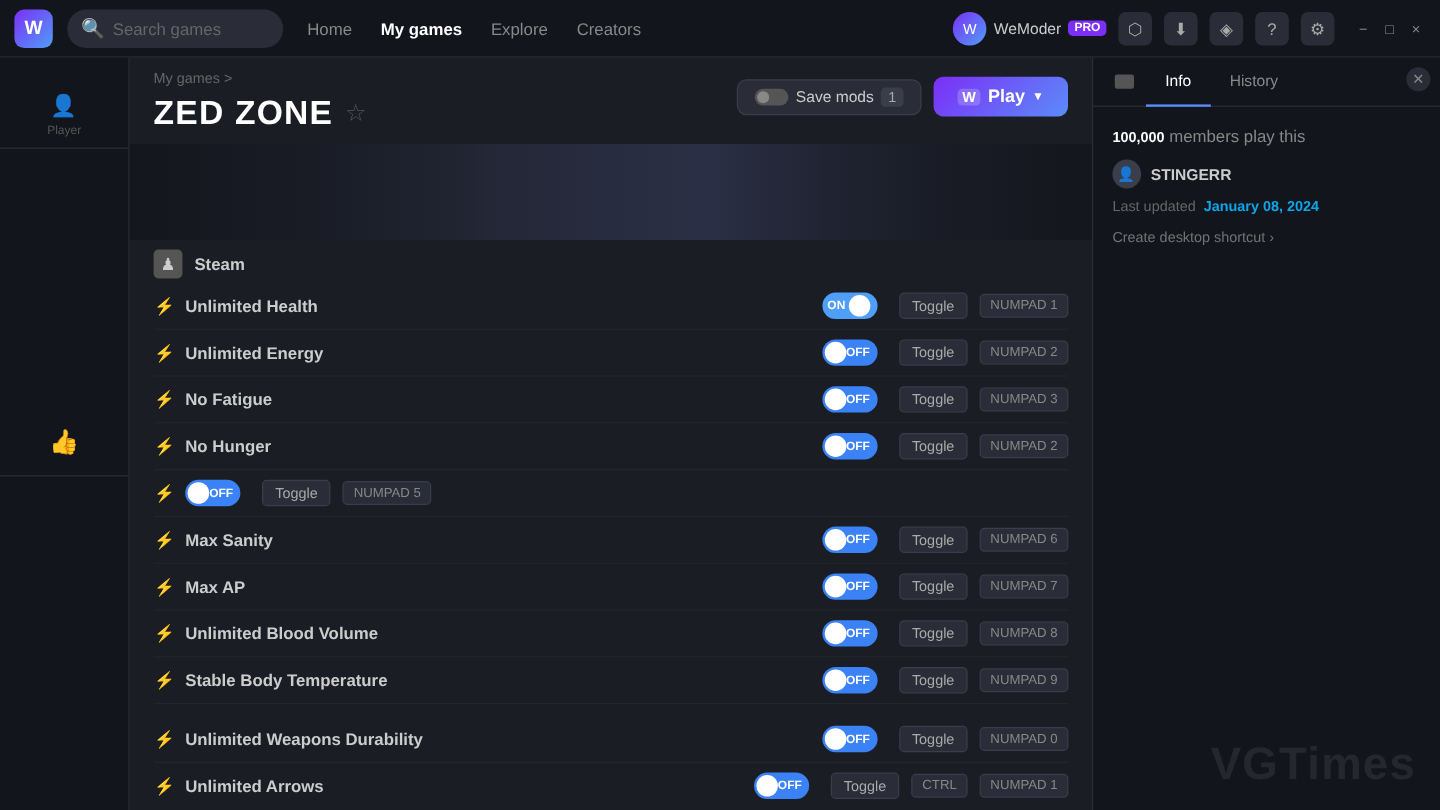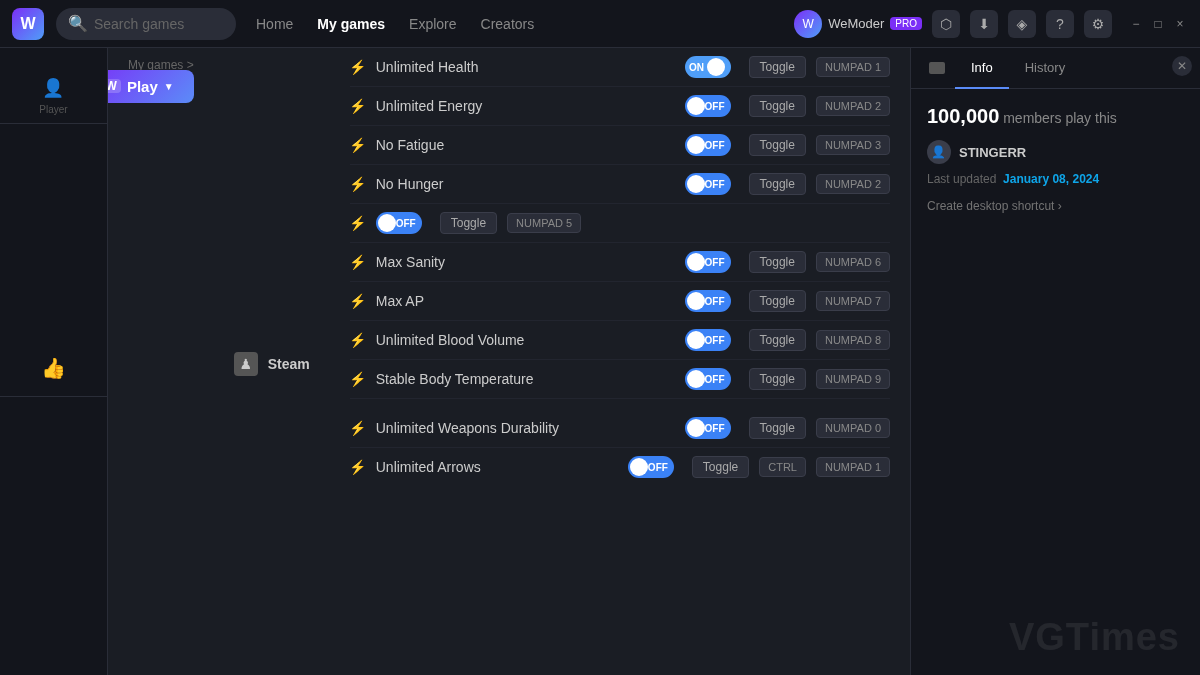--- a/index.html
+++ b/index.html
@@ -95,21 +95,21 @@
     .username {
       font-size: 13px;
       color: #ccc;
     }
     .pro-badge {
       background: #7b2ff7;
       color: white;
       font-size: 10px;
       padding: 1px 5px;
       border-radius: 4px;
-      font-weight: normal;
+      font-weight: bold;
     }
     .topbar-icon {
       width: 28px;
       height: 28px;
       background: #2a2d38;
       border-radius: 6px;
       display: flex;
       align-items: center;
       justify-content: center;
       cursor: pointer;
@@ -167,21 +167,21 @@
     .sidebar-label {
       font-size: 10px;
       color: #555;
       margin-top: -4px;
     }
 
     
     .content {
       flex: 1;
       display: flex;
-      flex-direction: row;
+      flex-direction: column;
       overflow: hidden;
     }
 
     
     .game-header {
       padding: 10px 20px 0 20px;
       position: relative;
     }
     .breadcrumb {
       font-size: 12px;
@@ -327,20 +327,21 @@
       color: #5b8cf8;
       font-size: 14px;
       flex-shrink: 0;
       width: 16px;
       text-align: center;
     }
     .mod-name {
       flex: 1;
       font-size: 14px;
       color: #ccc;
+      font-weight: bold;
     }
     .toggle-switch {
       width: 46px;
       height: 22px;
       border-radius: 11px;
       display: flex;
       align-items: center;
       padding: 2px;
       cursor: pointer;
       flex-shrink: 0;
@@ -437,21 +438,21 @@
     .info-content {
       padding: 16px;
     }
     .members-count {
       font-size: 14px;
       color: #888;
       margin-bottom: 12px;
     }
     .members-count strong {
       color: #fff;
-      font-size: 20px;
+      font-size: 12px;
     }
     .author-row {
       display: flex;
       align-items: center;
       gap: 8px;
       margin-bottom: 8px;
     }
     .author-avatar {
       width: 24px;
       height: 24px;
@@ -555,20 +556,21 @@
         <span class="thumbs-icon">👍</span>
       </div>
     </div>
   </div>
 
   <div class="content">
 
     <div class="game-header">
       <div class="breadcrumb">My games &gt;</div>
       <div class="game-title-row">
+        <h1 class="game-title">ZED ZONE</h1>
         <span class="star-icon">☆</span>
       </div>
       <div class="game-actions">
         <button class="save-mods-btn">
           <span class="toggle-small"></span>
           <span>Save mods</span>
           <span class="count-badge">1</span>
         </button>
         <button class="play-btn">
           <span style="background:rgba(255,255,255,0.2);border-radius:4px;padding:0 4px;font-size:12px;">W</span>

